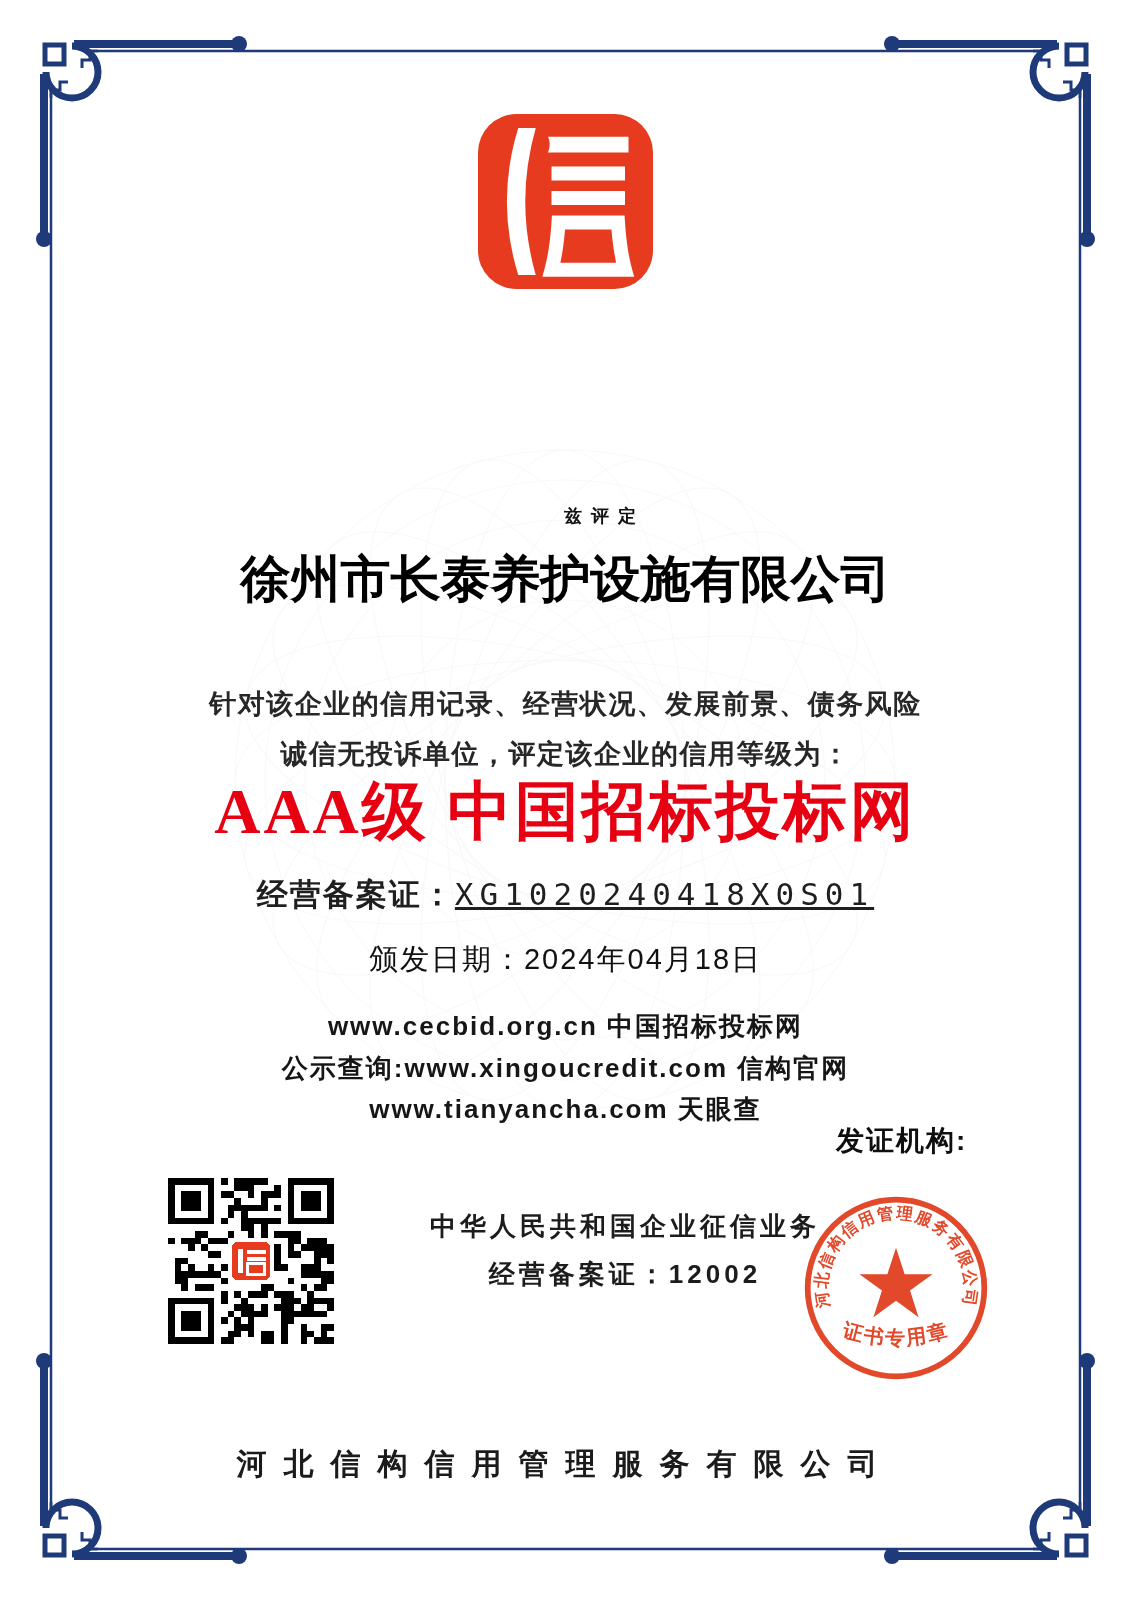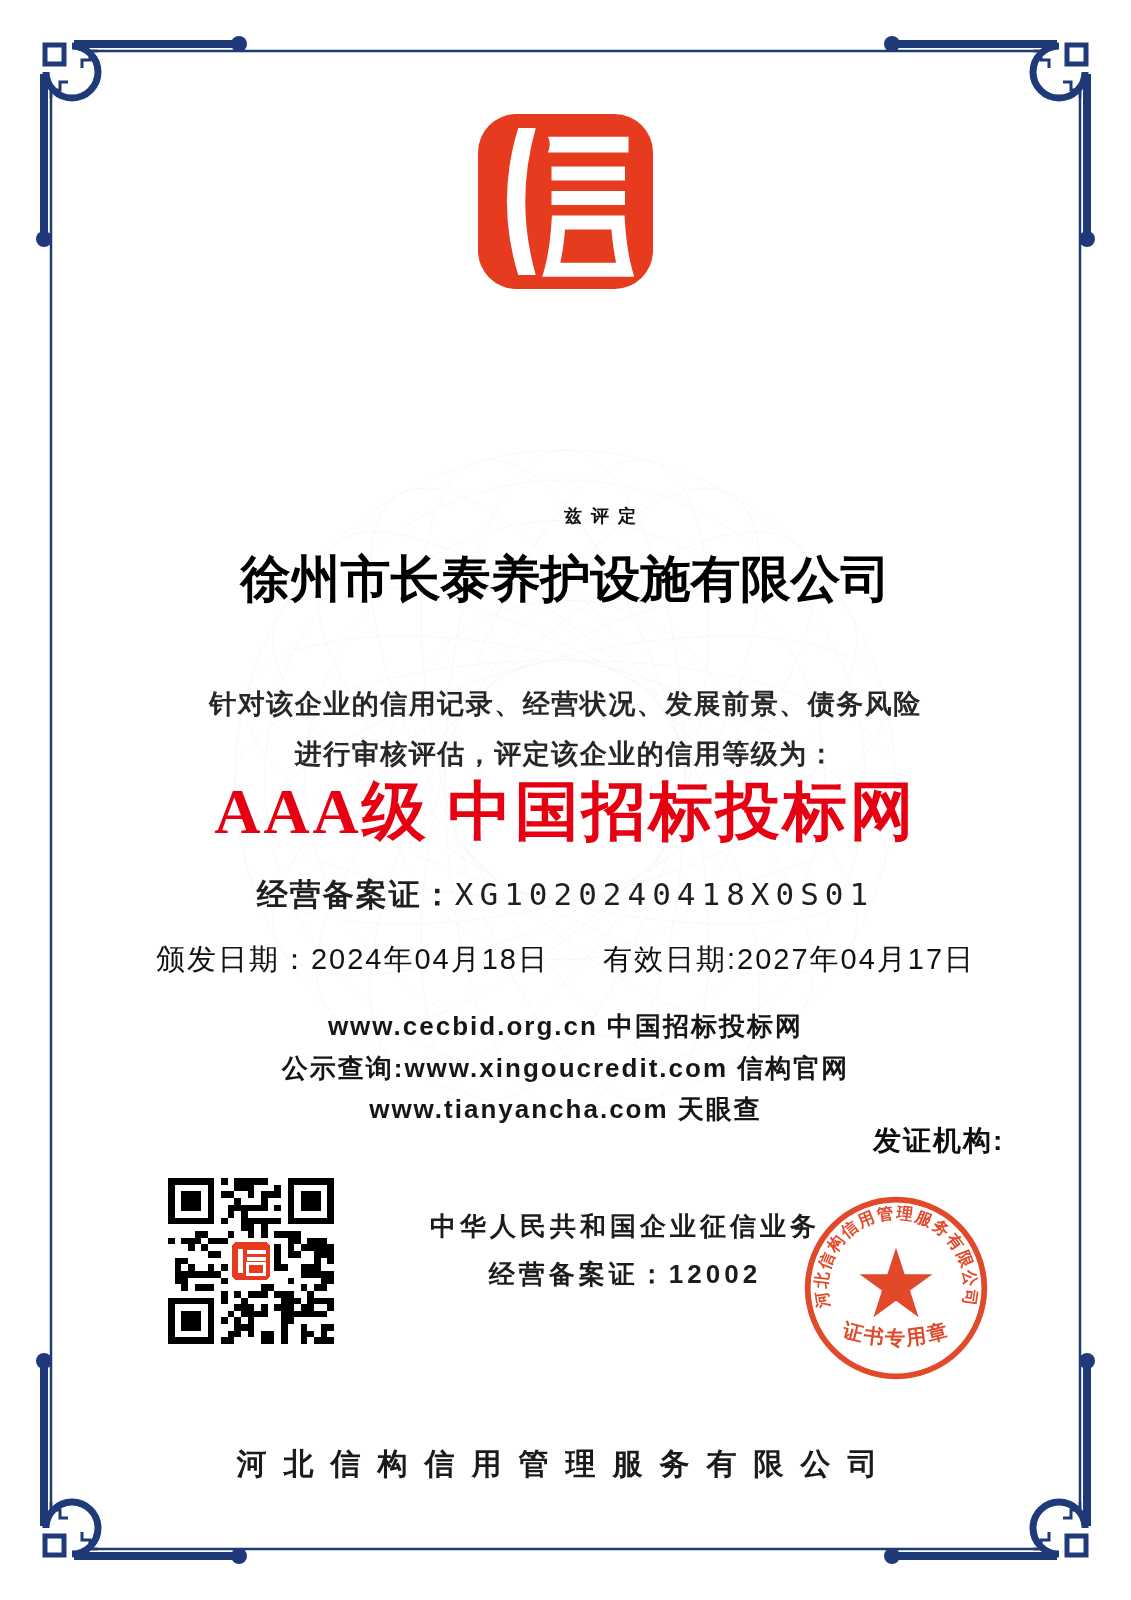--- a/index.html
+++ b/index.html
@@ -17,25 +17,25 @@
   
   .title{top:344px;font-size:86px;font-weight:900;letter-spacing:7px;color:#0d0d0d;}
   .subtitle{top:504px;font-size:18px;font-weight:800;letter-spacing:9px;color:#141414;padding-left:39px;}
   .company{top:546px;font-size:50px;font-weight:900;color:#000;
     font-family:"DejaVu Serif","Liberation Serif",serif;white-space:nowrap;}
   .assessment{top:680px;font-size:27px;font-weight:600;letter-spacing:1.5px;
     line-height:1.85;color:#272727;}
   .rating{top:768px;font-size:64px;font-weight:800;letter-spacing:3px;
     font-family:"Liberation Serif","DejaVu Serif",serif;}
   .certno{top:874px;font-size:31px;font-weight:600;color:#1f1f1f;letter-spacing:2px;}
-  .certno .num{font-family:"DejaVu Sans Mono","Liberation Mono",monospace;letter-spacing:6px;font-weight:500;}
+  .certno .num{font-family:"DejaVu Sans Mono","Liberation Mono",monospace;letter-spacing:6px;font-weight:500;text-decoration:underline;}
   .dates{top:940px;font-size:29px;font-weight:400;letter-spacing:2px;color:#111;
     display:flex;justify-content:center;gap:54px;left:0;width:100%;}
   .query{top:1006px;font-size:26px;font-weight:600;letter-spacing:2px;line-height:1.6;color:#161616;}
-  .issuer{left:836px;top:1122px;font-size:28px;font-weight:800;letter-spacing:2px;color:#0f0f0f;margin-left:37px;}
+  .issuer{left:836px;top:1122px;font-size:28px;font-weight:800;letter-spacing:2px;color:#0f0f0f;}
   .qr{left:168px;top:1178px;width:166px;height:166px;}
   .reg{left:430px;top:1202px;font-size:26px;font-weight:600;letter-spacing:4px;
     line-height:1.85;color:#1c1c1c;text-align:center;}
   .seal{left:800px;top:1192px;width:192px;height:192px;}
   .footer{top:1444px;font-size:30px;font-weight:600;letter-spacing:17px;color:#1b1b1b;}
 </style>
 </head>
 <body>
 
 <div class="cert">
@@ -91,32 +91,31 @@
     <path d="M46,62 Q45,78 42,89 L84,89 Q81,78 80,62 Z" fill="none" stroke="#ffffff" stroke-width="8"></path>
   </svg>
 
 
   <div class="abs centered subtitle">兹评定</div>
 
   <div class="abs centered company">徐州市长泰养护设施有限公司</div>
 
   <div class="abs centered assessment">
     <div>针对该企业的信用记录、经营状况、发展前景、债务风险</div>
-    <div>进行审核评估，评定该企业的信用等级为：</div>
+    <div>诚信无投诉单位，评定该企业的信用等级为：</div>
   </div>
 
   <div class="abs centered rating" style="color:#e60012">AAA级 中国招标投标网</div>
 
   <div class="abs centered certno">
     <span>经营备案证：</span><span class="num">XG1020240418X0S01</span>
   </div>
 
   <div class="abs dates">
     <span>颁发日期：2024年04月18日</span>
-    <span>有效日期:2027年04月17日</span>
   </div>
 
   <div class="abs centered query">
     <div>www.cecbid.org.cn 中国招标投标网</div>
     <div>公示查询:www.xingoucredit.com 信构官网</div>
     <div>www.tianyancha.com  天眼查</div>
   </div>
 
   <div class="abs issuer">发证机构:</div>
 

